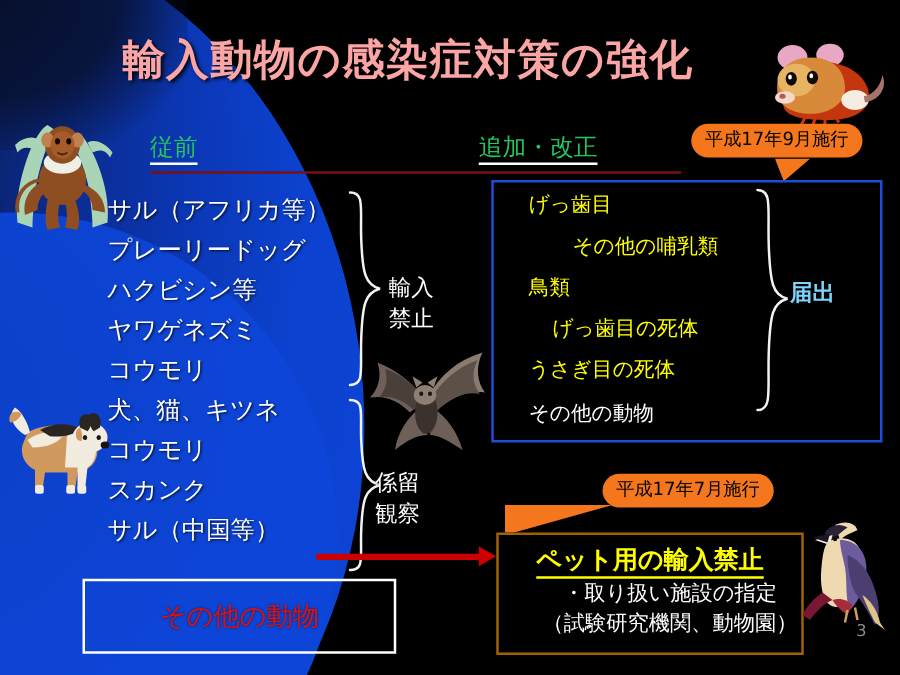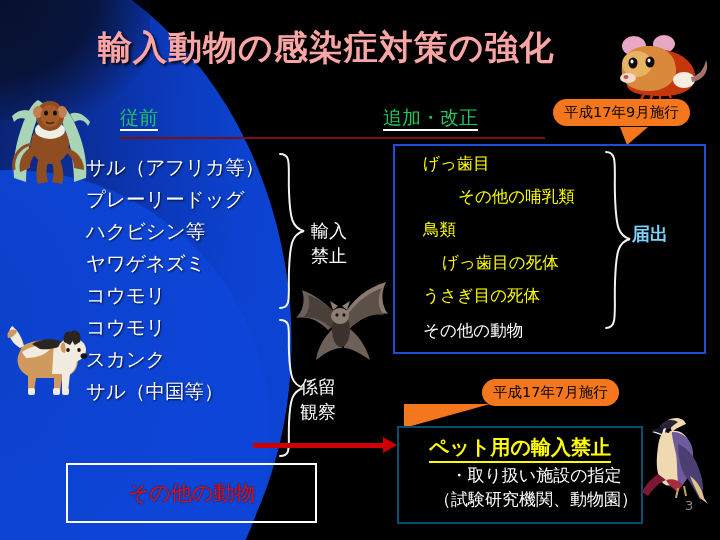--- a/index.html
+++ b/index.html
@@ -175,21 +175,21 @@
     border-top: 24px solid #f4761d;
   }
 
   
   .pet-box {
     position: absolute;
     left: 397px;
     top: 426px;
     width: 246px;
     height: 98px;
-    border: 2px solid #0c4a6e;
+    border: 2px solid #a16207;
     background: #000000;
     box-sizing: border-box;
     text-align: center;
   }
   .pet-title {
     color: #ffff00;
     font-size: 20px;
     font-weight: bold;
     margin-top: 6px;
     border-bottom: 2px solid #ffff00;
@@ -319,20 +319,21 @@
     <path d="M44 36 q4 3 8 0" stroke="#4d2810" stroke-width="1.6" fill="none"></path>
     <path d="M30 58 C18 60 10 70 12 84" stroke="#8f4e22" stroke-width="3" fill="none"></path>
   </svg>
 
   <div class="left-list">
     <div class="row">サル（アフリカ等）</div>
     <div class="row">プレーリードッグ</div>
     <div class="row">ハクビシン等</div>
     <div class="row">ヤワゲネズミ</div>
     <div class="row">コウモリ</div>
+    <div class="row">犬、猫、キツネ</div>
     <div class="row">コウモリ</div>
     <div class="row">スカンク</div>
     <div class="row">サル（中国等）</div>
   </div>
 
   <svg class="art" style="left:276px; top:152px; width:34px; height:158px;" viewBox="0 0 34 158" preserveAspectRatio="none">
     <path d="M4 2 C16 2 12 14 13 40 C14 66 16 76 28 79 C16 82 14 92 13 118 C12 144 16 156 4 156" stroke="#f2f2ee" stroke-width="2" fill="none" stroke-linecap="round"></path>
   </svg>
 
   <svg class="art" style="left:276px; top:318px; width:34px; height:140px;" viewBox="0 0 34 140" preserveAspectRatio="none">

